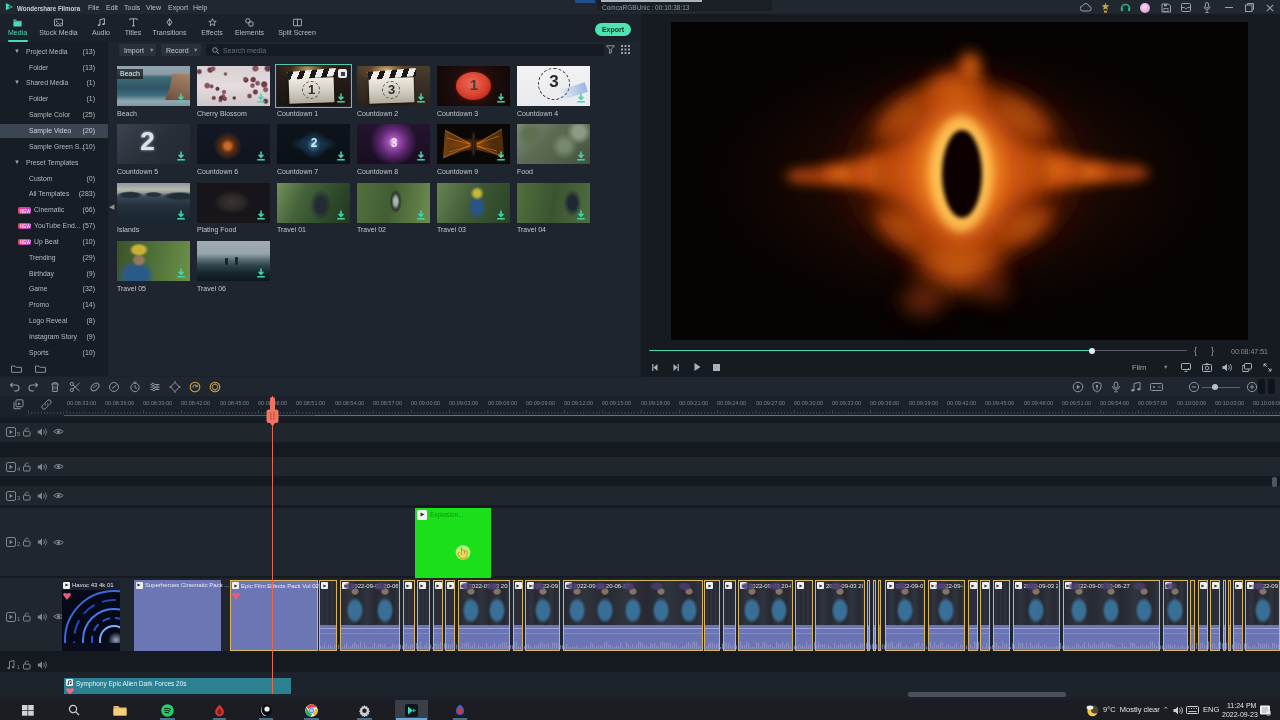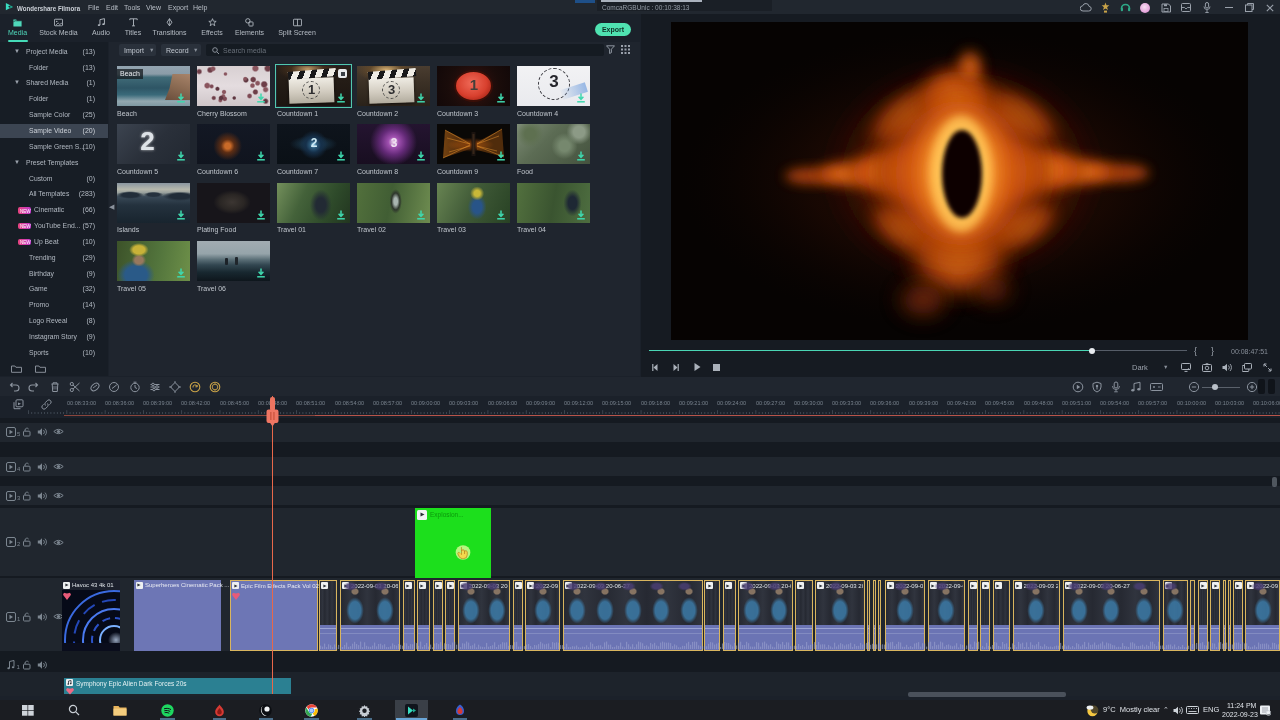--- a/index.html
+++ b/index.html
@@ -440,21 +440,21 @@
       <rect x="1.2" y="1" width="1.2" height="7" fill="#aab1ba"></rect>
     </svg>
 <svg class="abs" style="left:671px;top:362.5px" width="9" height="9" viewBox="0 0 9 9">
       <path d="M2.5 1 L6.5 4.5 L2.5 8 Z" fill="#aab1ba"></path>
       <rect x="6.6" y="1" width="1.2" height="7" fill="#aab1ba"></rect>
     </svg>
 <svg class="abs" style="left:691.5px;top:362px" width="10" height="10" viewBox="0 0 10 10">
       <path d="M2.5 1 L8.5 5 L2.5 9 Z" fill="#aab1ba"></path>
     </svg>
 <div class="abs" style="left:712.5px;top:363.5px;width:7px;height:7px;background:#aab1ba;"></div>
-<div class="txt" style="left:1132px;top:363px;font-size:7.5px;color:#9aa1ab;">Dark</div>
+<div class="txt" style="left:1132px;top:363px;font-size:7.5px;color:#9aa1ab;">Film</div>
 <div class="txt" style="left:1163px;top:364px;font-size:5.5px;color:#8a919b;">▼</div>
 <svg class="abs" style="left:1181px;top:362.5px" width="10" height="9" viewBox="0 0 10 9">
       <rect x="0.5" y="0.5" width="9" height="6" rx="0.8" fill="none" stroke="#aab1ba" stroke-width="1"></rect>
       <path d="M3.5 8.4 h3" stroke="#aab1ba" stroke-width="1"></path>
       <path d="M7.5 5 l1.8 2 h-3.6 Z" fill="#aab1ba"></path>
     </svg>
 <svg class="abs" style="left:1202px;top:362.5px" width="10" height="9" viewBox="0 0 10 9">
       <rect x="0.5" y="1.5" width="9" height="7" rx="1" fill="none" stroke="#aab1ba" stroke-width="1"></rect>
       <path d="M3.5 1.5 L4.3 0.3 h1.4 L6.5 1.5" fill="none" stroke="#aab1ba" stroke-width="0.9"></path>
       <circle cx="5" cy="5" r="1.8" fill="none" stroke="#aab1ba" stroke-width="0.9"></circle>

